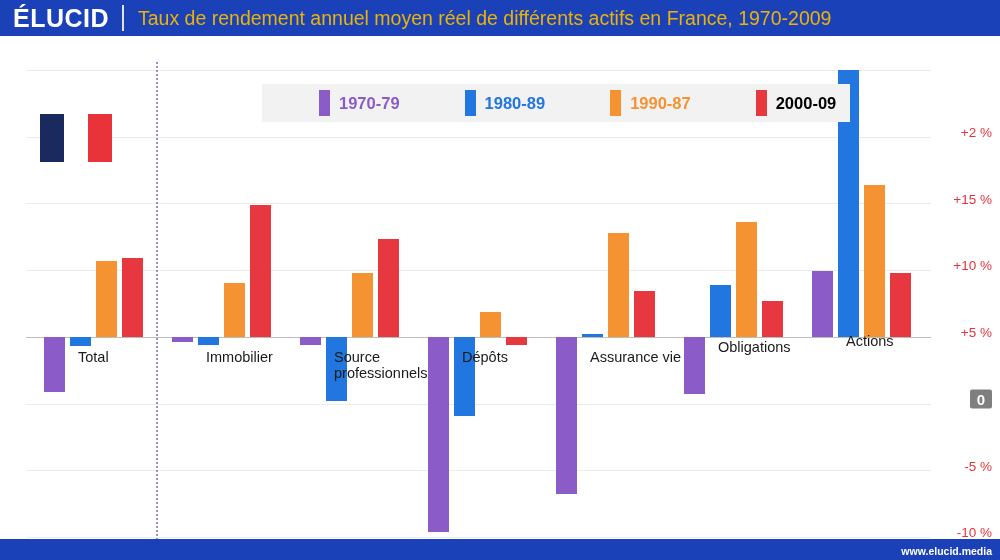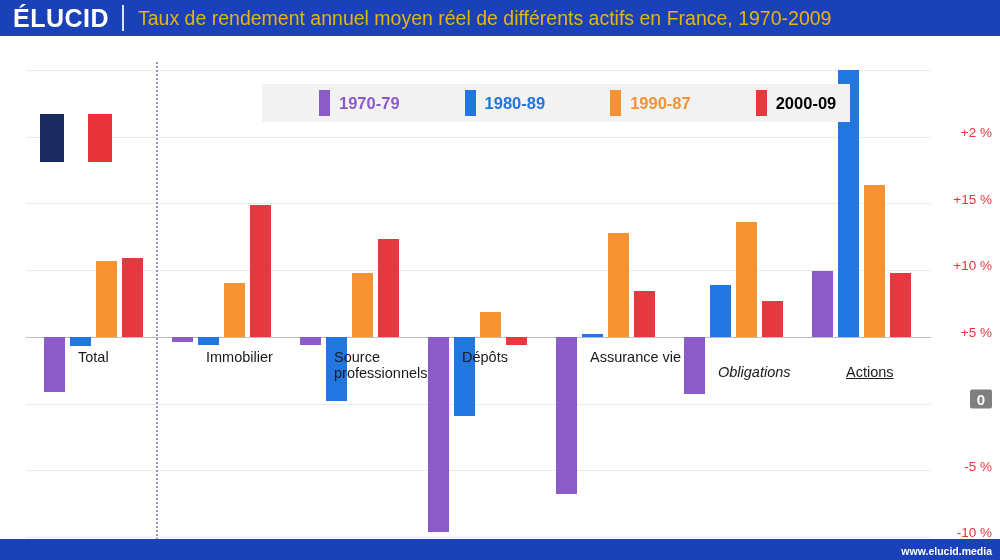--- a/index.html
+++ b/index.html
@@ -285,22 +285,22 @@
         <div class="bar" title="Dépôts — 2000-09 : -0.6 %" style="left: 480px; top: 274.857px; width: 21px; height: 8.00571px; background: rgb(232, 56, 63);"></div>
         <div class="bar" title="Assurance vie — 2000-09 : 3.4 %" style="left: 608px; top: 229.491px; width: 21px; height: 45.3657px; background: rgb(232, 56, 63);"></div>
         <div class="bar" title="Obligations — 2000-09 : 2.7 %" style="left: 736px; top: 238.831px; width: 21px; height: 36.0257px; background: rgb(232, 56, 63);"></div>
         <div class="bar" title="Actions — 2000-09 : 4.8 %" style="left: 864px; top: 210.811px; width: 21px; height: 64.0457px; background: rgb(232, 56, 63);"></div>
         <div class="cat-label" style="left: 52px; top: 286.857px;">Total</div>
         <div class="cat-label" style="left: 180px; top: 286.857px;">Immobilier</div>
         <div class="cat-label" style="left: 308px; top: 286.857px;">Source
 professionnels</div>
         <div class="cat-label" style="left: 436px; top: 286.857px;">Dépôts</div>
         <div class="cat-label" style="left: 564px; top: 286.857px;">Assurance vie</div>
-        <div class="cat-label" style="left: 692px; top: 302px; font-style: italic;">Obligations</div>
-        <div class="cat-label" style="left: 820px; top: 302px; text-decoration: underline;">Actions</div>
+        <div class="cat-label" style="left: 692px; top: 277px;">Obligations</div>
+        <div class="cat-label" style="left: 820px; top: 271px;">Actions</div>
       </div>
 
     <div id="flag">
       <div class="fb"></div>
         <div class="fw"></div>
         <div class="fr"></div>
     </div>
 
     <div id="legend">
         <div class="legend-item">

